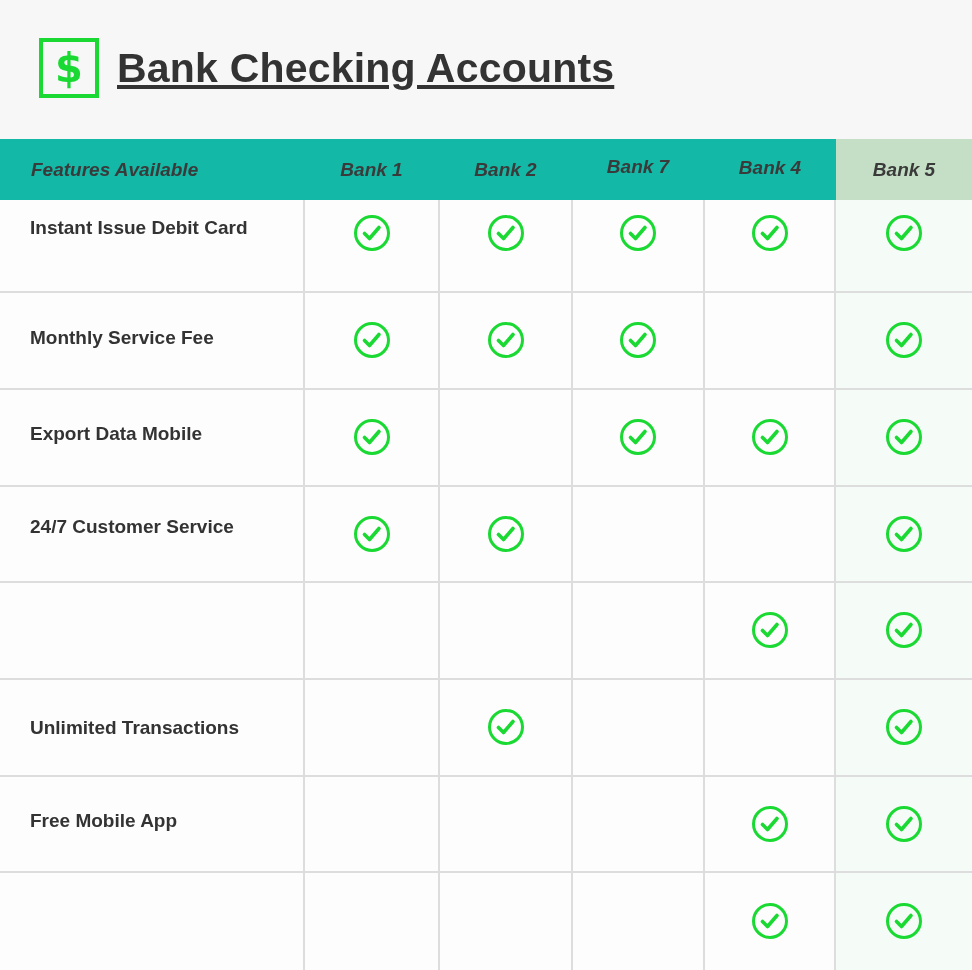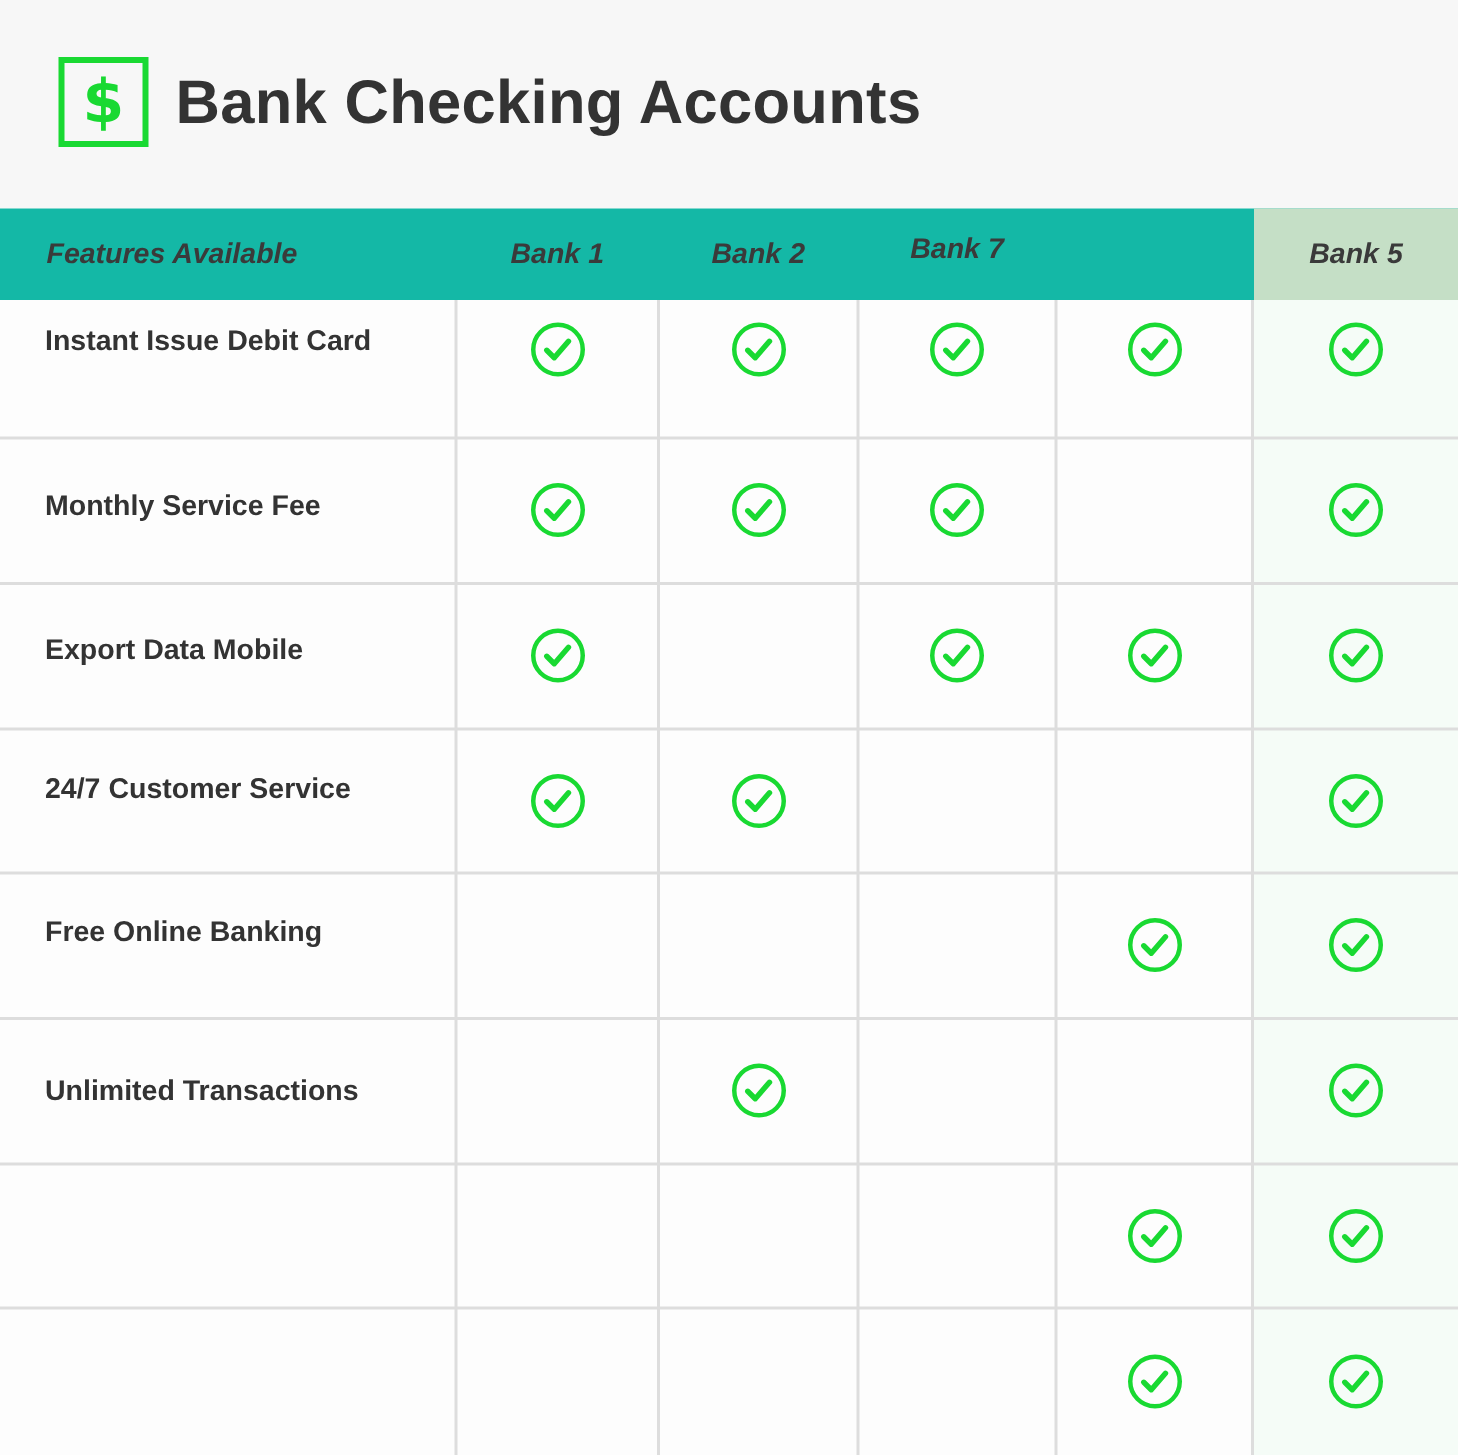--- a/index.html
+++ b/index.html
@@ -2,21 +2,21 @@
 <html><head>
   <meta charset="utf-8">
   <style>
     * { box-sizing: border-box; margin: 0; padding: 0; }
     html, body { width: 972px; height: 970px; overflow: hidden; background: #f7f7f7; }
     body { font-family: "Liberation Sans", sans-serif; color: #333333; position: relative; }
 
     .header { position: absolute; left: 0; top: 0; width: 972px; height: 139px; background: #f7f7f7; }
     .logo { position: absolute; left: 39px; top: 38px; width: 60px; height: 60px; border: 4px solid #19d932; display: flex; align-items: center; justify-content: center; }
     .logo span { color: #19d932; font-weight: bold; font-size: 40px; font-family: "DejaVu Sans", sans-serif; line-height: 1; }
-    .title { position: absolute; left: 117px; top: 45px; font-size: 41px; font-weight: bold; color: #333333; letter-spacing: 0.2px; font-family: "Liberation Sans", sans-serif; }
+    .title { position: absolute; left: 117px; top: 45px; font-size: 41px; font-weight: bold; color: #333333; letter-spacing: 0.2px; font-family: "Liberation Sans", sans-serif; text-decoration: underline; }
 
     .table { position: absolute; left: 0; top: 139px; width: 972px; height: 831px; background: #fdfdfd; }
     .thead { position: absolute; left: 0; top: 0; width: 972px; height: 61px; background: #14b8a6; }
     .th { position: absolute; top: 0; height: 61px; display: flex; align-items: center; justify-content: center; font-style: italic; font-weight: bold; font-size: 19px; color: #3a3a3a; }
     .th.feat { justify-content: flex-start; padding-left: 31px; font-size: 19px; }
     .th.highlight { background: #c5dfc6; }
 
     .col-bg5 { position: absolute; left: 836px; top: 61px; width: 136px; height: 770px; background: #f5fcf7; }
 
     .vline { position: absolute; top: 61px; width: 2px; height: 770px; background: #dddddd; }
@@ -36,20 +36,21 @@
   </div>
   <div class="title">Bank Checking Accounts</div>
 </div>
 
 <div class="table">
   <div class="thead">
     <div class="th feat" style="left:0;width:304px;">Features Available</div>
     <div class="th" style="left:304px;width:135px;">Bank 1</div>
     <div class="th" style="left:439px;width:133px;">Bank 2</div>
     <div class="th" style="left:572px;width:132px;top:-3px;">Bank 7</div>
+    <div class="th" style="left:704px;width:132px;top:-2px;">Bank 4</div>
     <div class="th highlight" style="left:836px;width:136px;">Bank 5</div>
   </div>
 
   <div class="col-bg5"></div>
 
   <div class="vline" style="left:303px;"></div>
   <div class="vline" style="left:438px;"></div>
   <div class="vline" style="left:571px;"></div>
   <div class="vline" style="left:703px;"></div>
   <div class="vline" style="left:834px;"></div>
@@ -201,21 +202,20 @@
         <div class="cell" style="left: 836px; width: 136px;">
           <span class="check">
             <svg width="38" height="38" viewBox="0 0 38 38">
               <circle cx="19" cy="19" r="16.5" fill="none" stroke="#19d932" stroke-width="3"></circle>
               <path d="M11.5 19.5 L16.5 24.5 L26 13.5" fill="none" stroke="#19d932" stroke-width="3.6" stroke-linecap="round" stroke-linejoin="round"></path>
             </svg>
           </span>
         </div>
       </div>
       <div class="row" style="top: 443px; height: 96px;">
-        <div class="feature" style="top: -8px;">Free Online Banking</div>
         <div class="cell" style="left: 304px; width: 135px;"></div>
         <div class="cell" style="left: 439px; width: 133px;"></div>
         <div class="cell" style="left: 572px; width: 132px;"></div>
         <div class="cell" style="left: 704px; width: 132px;">
           <span class="check">
             <svg width="38" height="38" viewBox="0 0 38 38">
               <circle cx="19" cy="19" r="16.5" fill="none" stroke="#19d932" stroke-width="3"></circle>
               <path d="M11.5 19.5 L16.5 24.5 L26 13.5" fill="none" stroke="#19d932" stroke-width="3.6" stroke-linecap="round" stroke-linejoin="round"></path>
             </svg>
           </span>
@@ -245,20 +245,21 @@
         <div class="cell" style="left: 836px; width: 136px;">
           <span class="check">
             <svg width="38" height="38" viewBox="0 0 38 38">
               <circle cx="19" cy="19" r="16.5" fill="none" stroke="#19d932" stroke-width="3"></circle>
               <path d="M11.5 19.5 L16.5 24.5 L26 13.5" fill="none" stroke="#19d932" stroke-width="3.6" stroke-linecap="round" stroke-linejoin="round"></path>
             </svg>
           </span>
         </div>
       </div>
       <div class="row" style="top: 637px; height: 95px;">
+        <div class="feature" style="top: -3px;">Free Mobile App</div>
         <div class="cell" style="left: 304px; width: 135px;"></div>
         <div class="cell" style="left: 439px; width: 133px;"></div>
         <div class="cell" style="left: 572px; width: 132px;"></div>
         <div class="cell" style="left: 704px; width: 132px;">
           <span class="check">
             <svg width="38" height="38" viewBox="0 0 38 38">
               <circle cx="19" cy="19" r="16.5" fill="none" stroke="#19d932" stroke-width="3"></circle>
               <path d="M11.5 19.5 L16.5 24.5 L26 13.5" fill="none" stroke="#19d932" stroke-width="3.6" stroke-linecap="round" stroke-linejoin="round"></path>
             </svg>
           </span>

